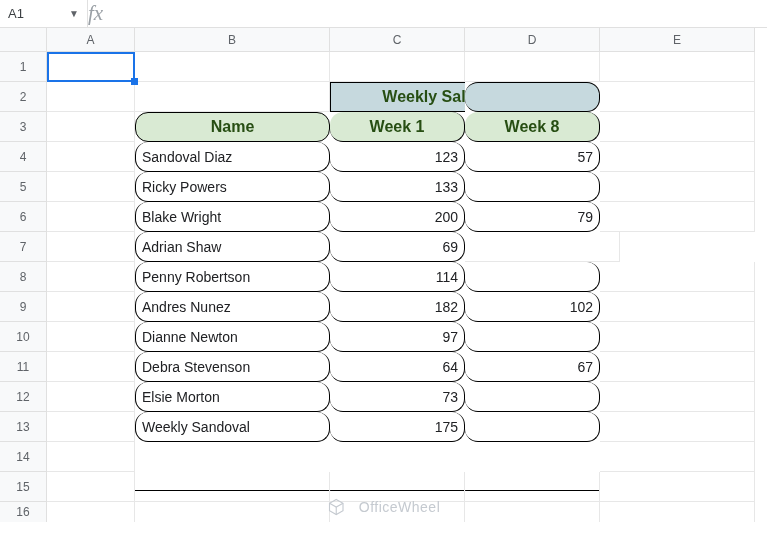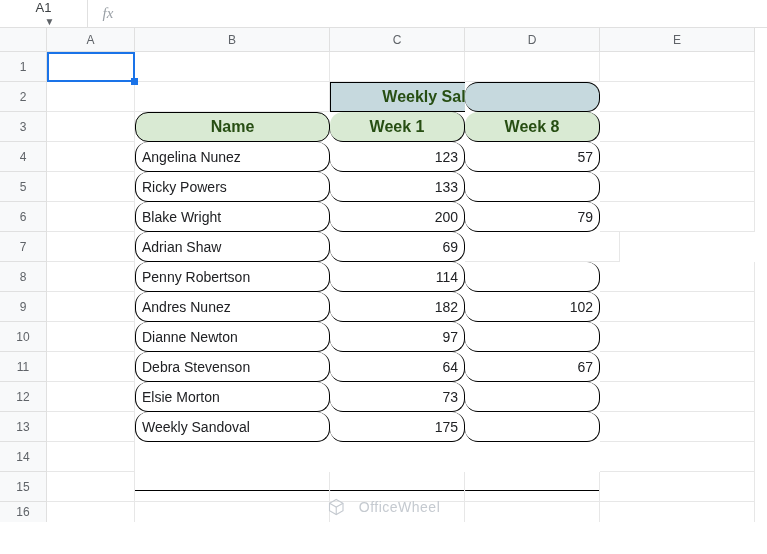--- a/index.html
+++ b/index.html
@@ -1,22 +1,22 @@
 <!DOCTYPE html>
 <html><head>
 <meta charset="utf-8">
 <style>
 * { box-sizing: border-box; margin: 0; padding: 0; }
 body { font-family: Arial, sans-serif; font-size: 13px; background: #fff; color: #202124; width: 767px; height: 554px; overflow: hidden; position: relative; }
 
 .formula-bar { display: flex; align-items: center; height: 28px; border-bottom: 1px solid #e0e0e0; }
-.namebox { width: 88px; padding: 0 8px; height: 100%; display: flex; align-items: center; justify-content: space-between; border-right: 1px solid #e0e0e0; flex-direction: column; }
+.namebox { width: 88px; padding: 0 8px; height: 100%; display: flex; align-items: center; justify-content: space-between; border-right: 1px solid #e0e0e0; }
 .namebox-text { color: #3c4043; }
 .namebox-dd { color: #5f6368; font-size: 10px; margin-left: 12px; }
-.fx-icon { width: 40px; text-align: center; color: #9aa0a6; font-style: italic; font-family: serif; font-size: 15px; }
+.fx-icon { width: 40px; text-align: left; color: #9aa0a6; font-style: italic; font-family: serif; font-size: 21px; }
 .formula-input { flex: 1; height: 100%; border: none; outline: none; padding: 0 6px; font-size: 13px; }
 
 .grid-wrap { position: relative; }
 .col-headers { display: flex; position: sticky; top: 0; background: #fff; }
 .corner { width: 47px; height: 24px; border-right: 1px solid #e0e0e0; border-bottom: 1px solid #e0e0e0; background: #f8f9fa; }
 .col-h { height: 24px; border-right: 1px solid #e0e0e0; border-bottom: 1px solid #e0e0e0; background: #f8f9fa; display: flex; align-items: center; justify-content: center; color: #5f6368; font-size: 12px; }
 .col-A { width: 88px; } .col-B { width: 195px; } .col-C { width: 135px; } .col-D { width: 135px; } .col-E { width: 155px; }
 
 .rows { }
 .row { display: flex; height: 30px; }
@@ -91,21 +91,21 @@
       <div class="cell col-A"></div>
       <div class="cell col-B hdr-green center tb-t tb-l tb-r tb-b">Name</div>
       <div class="cell col-C hdr-green center tb-r tb-b">Week 1</div>
       <div class="cell col-D hdr-green center tb-r tb-b">Week 8</div>
       <div class="cell col-E"></div>
     </div>
 
     <div class="row">
       <div class="row-h">4</div>
       <div class="cell col-A"></div>
-      <div class="cell col-B tb-l tb-r tb-b">Angelina Nunez</div>
+      <div class="cell col-B tb-l tb-r tb-b">Sandoval Diaz</div>
       <div class="cell col-C right tb-r tb-b">123</div>
       <div class="cell col-D right tb-r tb-b">57</div>
       <div class="cell col-E"></div>
     </div>
     <div class="row">
       <div class="row-h">5</div>
       <div class="cell col-A"></div>
       <div class="cell col-B tb-l tb-r tb-b">Ricky Powers</div>
       <div class="cell col-C right tb-r tb-b">133</div>
       <div class="cell col-D right tb-r tb-b"></div>

